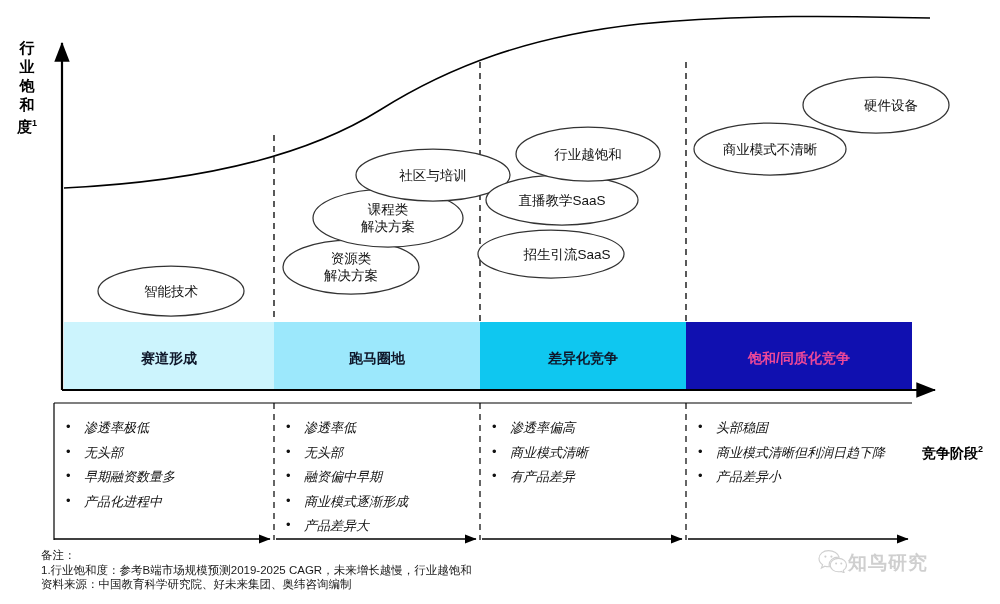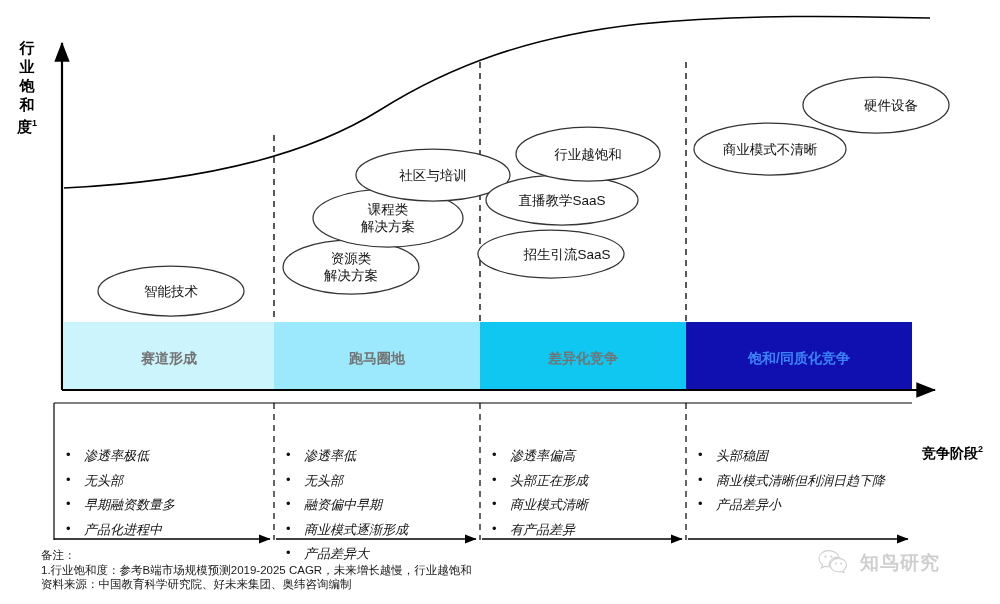--- a/index.html
+++ b/index.html
@@ -35,43 +35,42 @@
     margin-top:45px;
   }
   .xaxis-label .sup{font-size:9px;vertical-align:super;}
 
   
   .band-label{
     position:absolute;
     font-size:14px;font-weight:bold;
     text-align:center;
     white-space:nowrap;
-    color:#737373;
-  }
-  .band-label.inv{color:#3b82f6;}
+    color:#0f172a;
+  }
+  .band-label.inv{color:#ec4899;}
 
   
   .bubble-text{
     position:absolute;
     font-size:13.5px;
     line-height:17px;
     text-align:center;
     white-space:nowrap;
     color:#111;
   }
 
   
   .bullet-col{
     position:absolute;
     top:418px;
     font-size:13px;
     font-style:italic;
     line-height:20.5px;
     color:#111;
-    margin-top:28px;
   }
   .bullet-col ul{margin:0;padding:0;list-style:none;}
   .bullet-col li{
     position:relative;
     padding-left:22px;
     margin:0 0 4px 0;
   }
   .bullet-col li::before{
     content:"\2022";
     position:absolute;left:4px;top:-1px;
@@ -85,21 +84,21 @@
     font-size:11.5px;
     line-height:14.6px;
     color:#1a1a1a;
     white-space:nowrap;
   }
 
   
   .watermark{
     position:absolute;
     left:818px;top:549px;
-    display:flex;align-items:center;gap:12px;
+    display:flex;align-items:center;gap:0;
     opacity:.35;
   }
   .watermark .wm-text{
     font-size:19px;font-weight:bold;color:#777;letter-spacing:1px;
   }
 </style>
 </head>
 <body>
 
 <div id="stage">
@@ -213,21 +212,20 @@
         <li>渗透率低</li>
         <li>无头部</li>
         <li>融资偏中早期</li>
         <li>商业模式逐渐形成</li>
         <li>产品差异大</li>
       </ul>
   </div>
   <div class="bullet-col" style="left:488px;width:195px;">
     <ul>
         <li>渗透率偏高</li>
-        <li>头部正在形成</li>
         <li>商业模式清晰</li>
         <li>有产品差异</li>
       </ul>
   </div>
   <div class="bullet-col" style="left:694px;width:212px;">
     <ul>
         <li>头部稳固</li>
         <li>商业模式清晰但利润日趋下降</li>
         <li>产品差异小</li>
       </ul>

